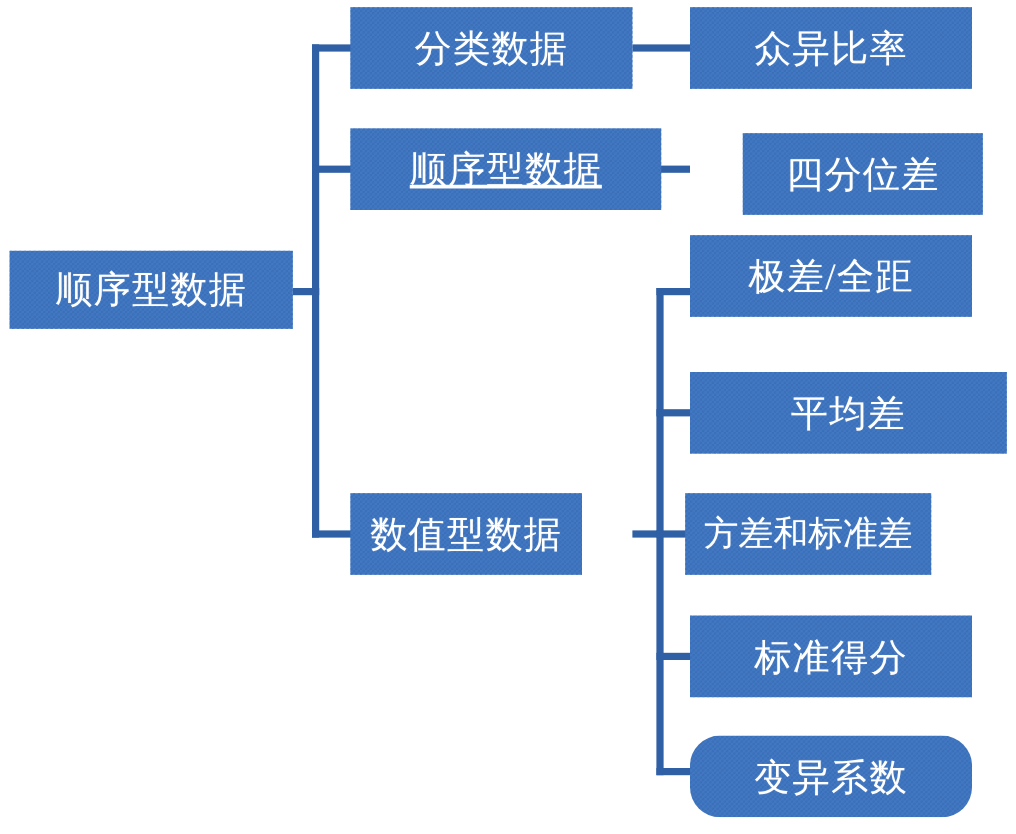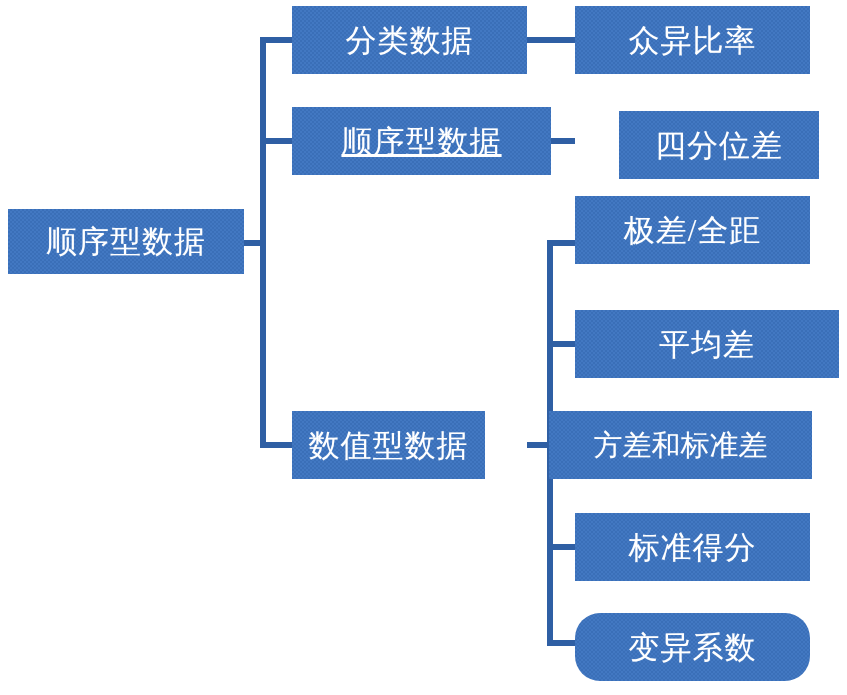--- a/index.html
+++ b/index.html
@@ -74,17 +74,17 @@
 
   <div class="node" style="left:292px; top:6px; width:235px; height:68px;">分类数据</div>
   <div class="node" style="left:292px; top:107px; width:259px; height:68px;text-decoration:underline;">顺序型数据</div>
   <div class="node" style="left:292px; top:411px; width:193px; height:68px;">数值型数据</div>
 
   <div class="node" style="left:575px; top:6px; width:235px; height:68px;">众异比率</div>
   <div class="node" style="left:575px; top:111px; width:200px; height:68px;margin-left:44px;">四分位差</div>
 
   <div class="node" style="left:575px; top:196px; width:235px; height:68px;">极差/全距</div>
   <div class="node" style="left:575px; top:310px; width:264px; height:68px;">平均差</div>
-  <div class="node tight" style="left:549px; top:411px; width:263px; height:68px;">方差和标准差</div>
+  <div class="node tight" style="left:571px; top:411px; width:205px; height:68px;">方差和标准差</div>
   <div class="node" style="left:575px; top:513px; width:235px; height:68px;text-align:center;">标准得分</div>
   <div class="node" style="left:575px; top:613px; width:235px; height:68px;border-radius:25px;">变异系数</div>
 
 </div>
 
 </body></html>

